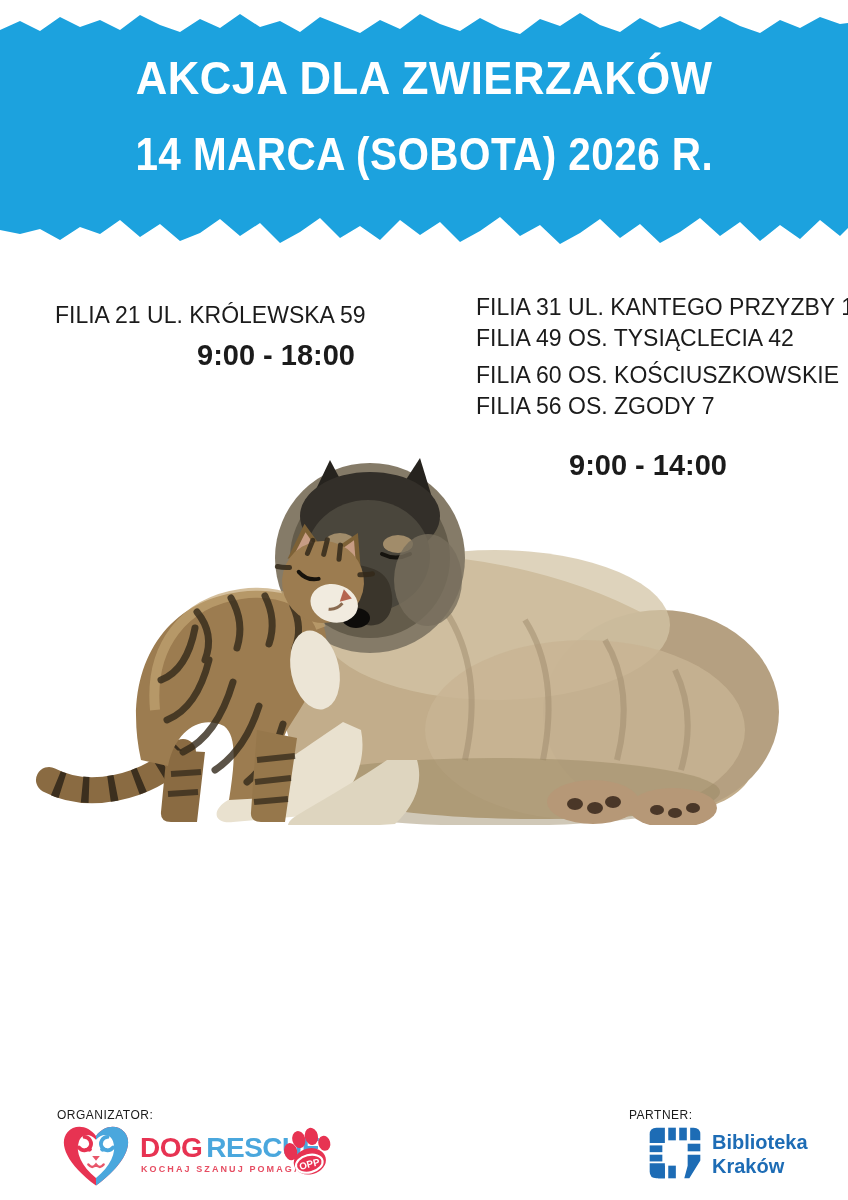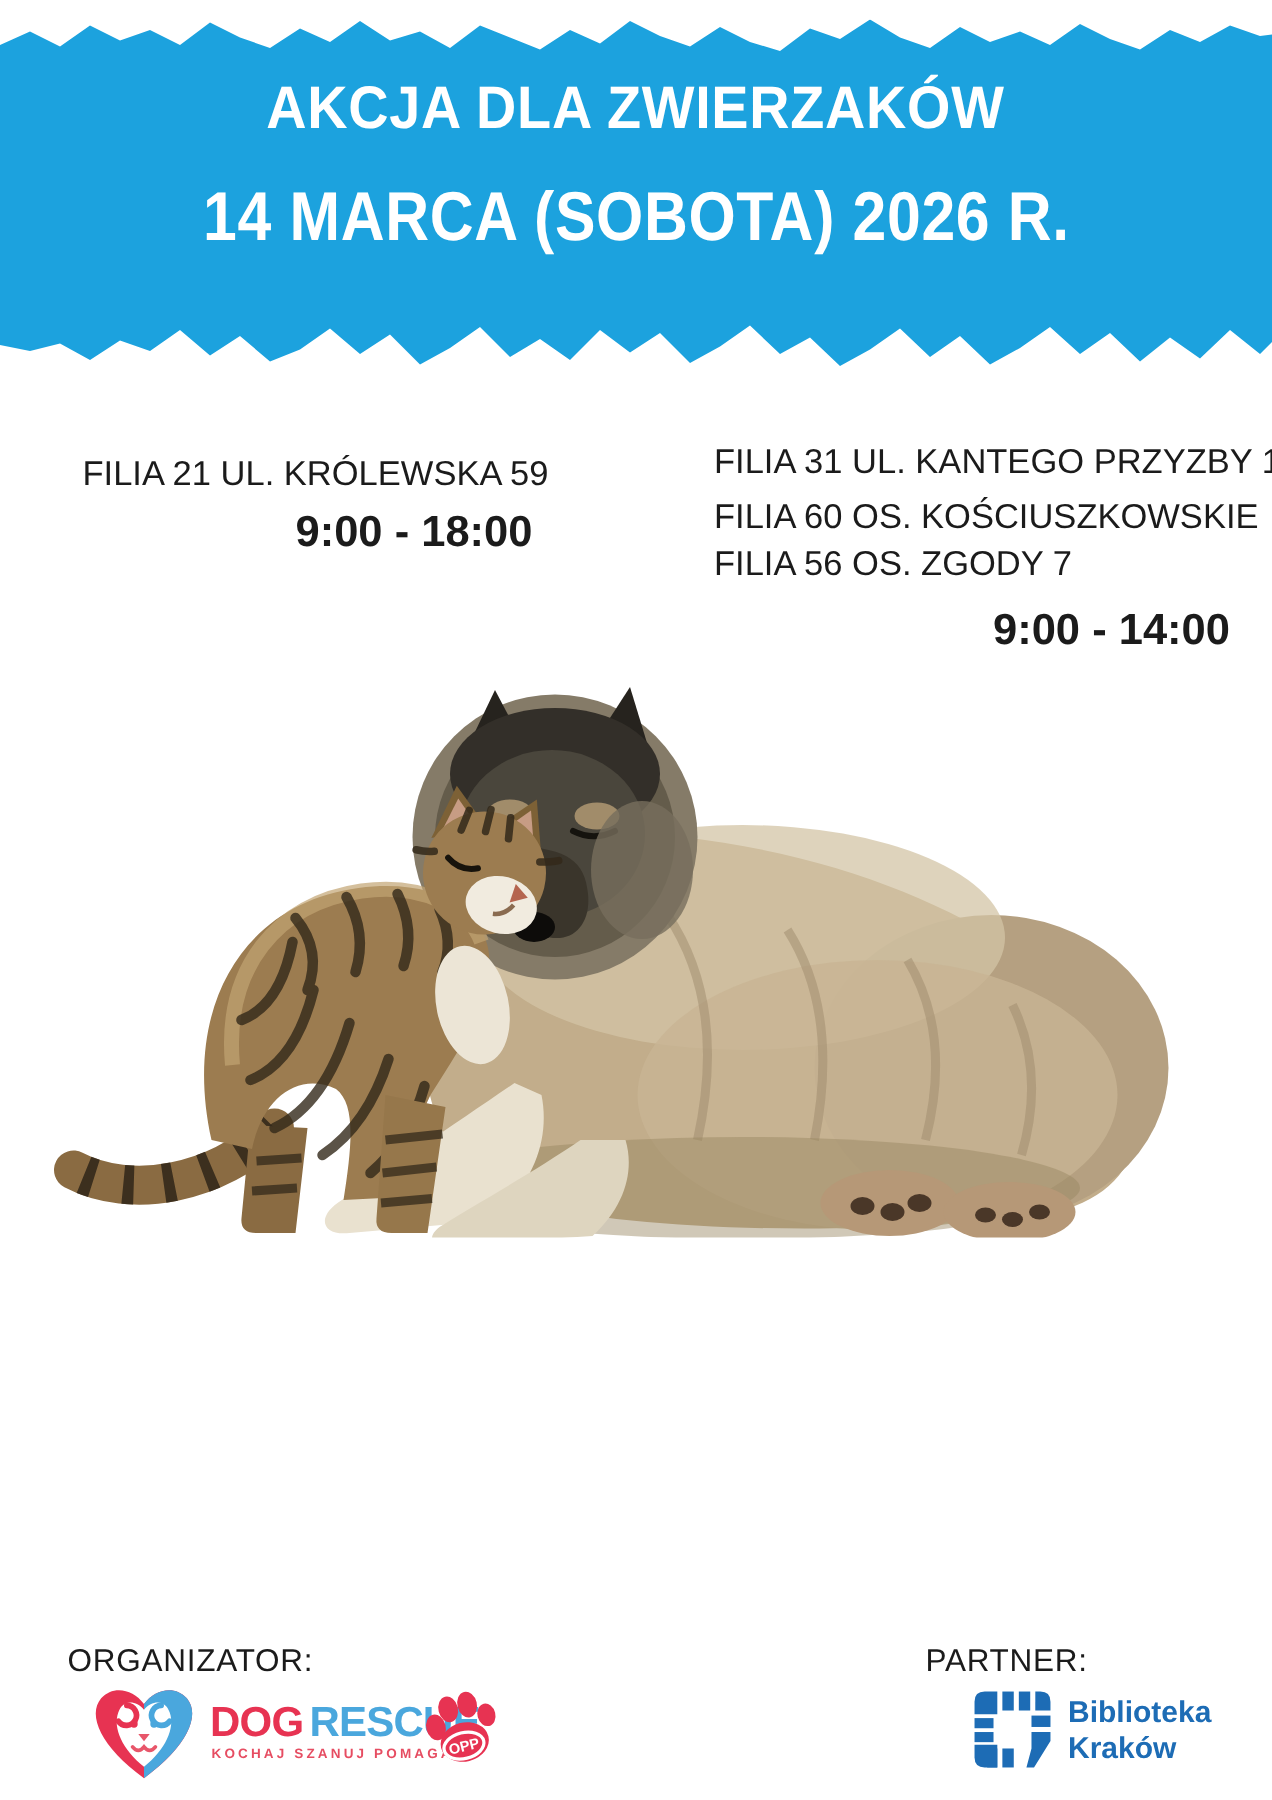--- a/index.html
+++ b/index.html
@@ -13,38 +13,38 @@
     top:0; height:246px; background:#1CA2DE;
     clip-path:polygon(0px 30px,20px 21px,40px 31px,60px 17px,80px 27px,100px 20px,120px 30px,140px 15px,160px 25px,180px 32px,200px 19px,220px 28px,240px 14px,260px 27px,280px 21px,300px 32px,320px 17px,340px 25px,360px 33px,380px 20px,400px 29px,420px 14px,440px 24px,460px 31px,480px 18px,500px 28px,520px 34px,540px 19px,560px 26px,580px 13px,600px 25px,620px 32px,640px 18px,660px 28px,680px 21px,700px 30px,720px 16px,740px 26px,760px 33px,780px 20px,800px 28px,820px 17px,840px 24px,848px 23px,848px 228px,840px 236px,820px 220px,800px 239px,780px 225px,760px 241px,740px 222px,720px 236px,700px 218px,680px 232px,660px 243px,640px 224px,620px 238px,600px 219px,580px 233px,560px 244px,540px 225px,520px 236px,500px 217px,480px 231px,460px 242px,440px 222px,420px 235px,400px 220px,380px 240px,360px 226px,340px 238px,320px 218px,300px 232px,280px 243px,260px 223px,240px 236px,220px 219px,200px 233px,180px 241px,160px 224px,140px 237px,120px 220px,100px 234px,80px 227px,60px 240px,40px 229px,20px 234px,0px 230px);
   }
   .band-red{
     top:828px; height:250px; background:#E82F56;
     clip-path:polygon(0px 16px,20px 7px,40px 18px,60px 4px,80px 14px,100px 8px,120px 17px,140px 3px,160px 12px,180px 19px,200px 6px,220px 15px,240px 2px,260px 14px,280px 9px,300px 19px,320px 5px,340px 13px,360px 20px,380px 7px,400px 16px,420px 2px,440px 11px,460px 18px,480px 5px,500px 15px,520px 21px,540px 6px,560px 13px,580px 1px,600px 12px,620px 19px,640px 5px,660px 15px,680px 8px,700px 17px,720px 3px,740px 13px,760px 20px,780px 7px,800px 15px,820px 4px,840px 11px,848px 10px,848px 232px,840px 239px,820px 225px,800px 243px,780px 230px,760px 245px,740px 227px,720px 240px,700px 223px,680px 236px,660px 247px,640px 228px,620px 242px,600px 224px,580px 237px,560px 248px,540px 229px,520px 240px,500px 222px,480px 235px,460px 246px,440px 226px,420px 239px,400px 224px,380px 244px,360px 230px,340px 242px,320px 223px,300px 236px,280px 247px,260px 227px,240px 240px,220px 224px,200px 237px,180px 245px,160px 228px,140px 241px,120px 225px,100px 238px,80px 231px,60px 244px,40px 233px,20px 238px,0px 234px);
   }
   .cond{display:inline-block; transform:scaleX(.93); transform-origin:50% 50%; white-space:nowrap;}
   .cond88{display:inline-block; transform:scaleX(.88); transform-origin:50% 50%; white-space:nowrap;}
   .cond85{display:inline-block; transform:scaleX(.85); transform-origin:50% 50%; white-space:nowrap;}
-  .band-blue h1{margin:0; padding-top:50px; font-size:40px; font-weight:bold; letter-spacing:.5px;}
+  .band-blue h1{margin:0; padding-top:50px; font-size:47px; font-weight:bold; letter-spacing:.5px;}
   .band-blue h2{margin:22px 0 0 0; font-size:46px; font-weight:bold; letter-spacing:.5px;}
   .band-red .msg-line{margin:0; font-size:40px; font-weight:normal; line-height:47px;}
   .band-red .msg-line:first-child{padding-top:28px;}
   .band-red .msg-headline{margin:8px 0 0 0; font-size:60px; font-weight:bold; line-height:62px;}
   
   .loc{position:absolute; color:#1b1b1b;}
   .loc p{margin:0; font-size:23px; line-height:31px; white-space:nowrap;}
   .loc-left{left:55px; top:300px; width:300px;}
   .loc-left .hours{margin-top:9px; text-align:right;}
   .loc-right{left:476px; top:292px; width:344px;}
   .loc-right .gap{margin-top:6px;}
-  .loc-right .hours{margin-top:14px; text-align:right;}
+  .loc-right .hours{margin-top:28px; text-align:center;}
   .hours{font-size:29px !important; font-weight:bold;}
   
   .photo{position:absolute; left:25px; top:430px; width:760px; height:395px; margin:0;}
   
-  .footer-label{position:absolute; margin:0; font-size:21px; color:#1b1b1b; letter-spacing:.5px;}
+  .footer-label{position:absolute; margin:12px; font-size:12px; color:#1b1b1b; letter-spacing:.5px;}
   .organizer-label{left:45px; top:1096px;}
   .partner-label{left:617px; top:1096px;}
   .dogrescue{position:absolute; left:56px; top:1118px; width:280px; height:78px;}
   .dogrescue .heart{position:absolute; left:0; top:2px;}
   .dogrescue .words{position:absolute; left:84px; top:14px; white-space:nowrap;}
   .dogrescue .word1{font-size:28px; font-weight:bold; color:#E73352; letter-spacing:-.5px;}
   .dogrescue .word2{font-size:28px; font-weight:bold; color:#4AA7DD; letter-spacing:-.5px; margin-left:4px;}
   .dogrescue .tagline{position:absolute; left:85px; top:46px; font-size:9px; font-weight:bold; color:#E64D62; letter-spacing:2.1px; white-space:nowrap;}
   .dogrescue .paw{position:absolute; left:226px; top:10px; transform:rotate(-14deg);}
   .library{position:absolute; left:648px; top:1124px; width:190px; height:64px;}
@@ -61,20 +61,21 @@
     <h2><span class="cond88">14 MARCA (SOBOTA) 2026 R.</span></h2>
   </section>
 
   <div class="loc loc-left">
     <p>FILIA 21 UL. KRÓLEWSKA 59</p>
     <p class="hours">9:00 - 18:00</p>
   </div>
 
   <div class="loc loc-right">
     <p>FILIA 31 UL. KANTEGO PRZYZBY 10</p>
+    <p>FILIA 49 OS. TYSIĄCLECIA 42</p>
     <p class="gap">FILIA 60 OS. KOŚCIUSZKOWSKIE</p>
     <p>FILIA 56 OS. ZGODY 7</p>
     <p class="hours">9:00 - 14:00</p>
   </div>
 
   <figure class="photo">
     <svg width="760" height="395" viewBox="0 0 760 395">
 
       <g>
         <path d="M258 215 C262 150 330 116 430 128 C560 143 668 196 712 262 C748 315 736 360 686 376 C592 394 408 394 326 372 C268 356 250 296 258 215 Z" fill="#c2ad8b"></path>

